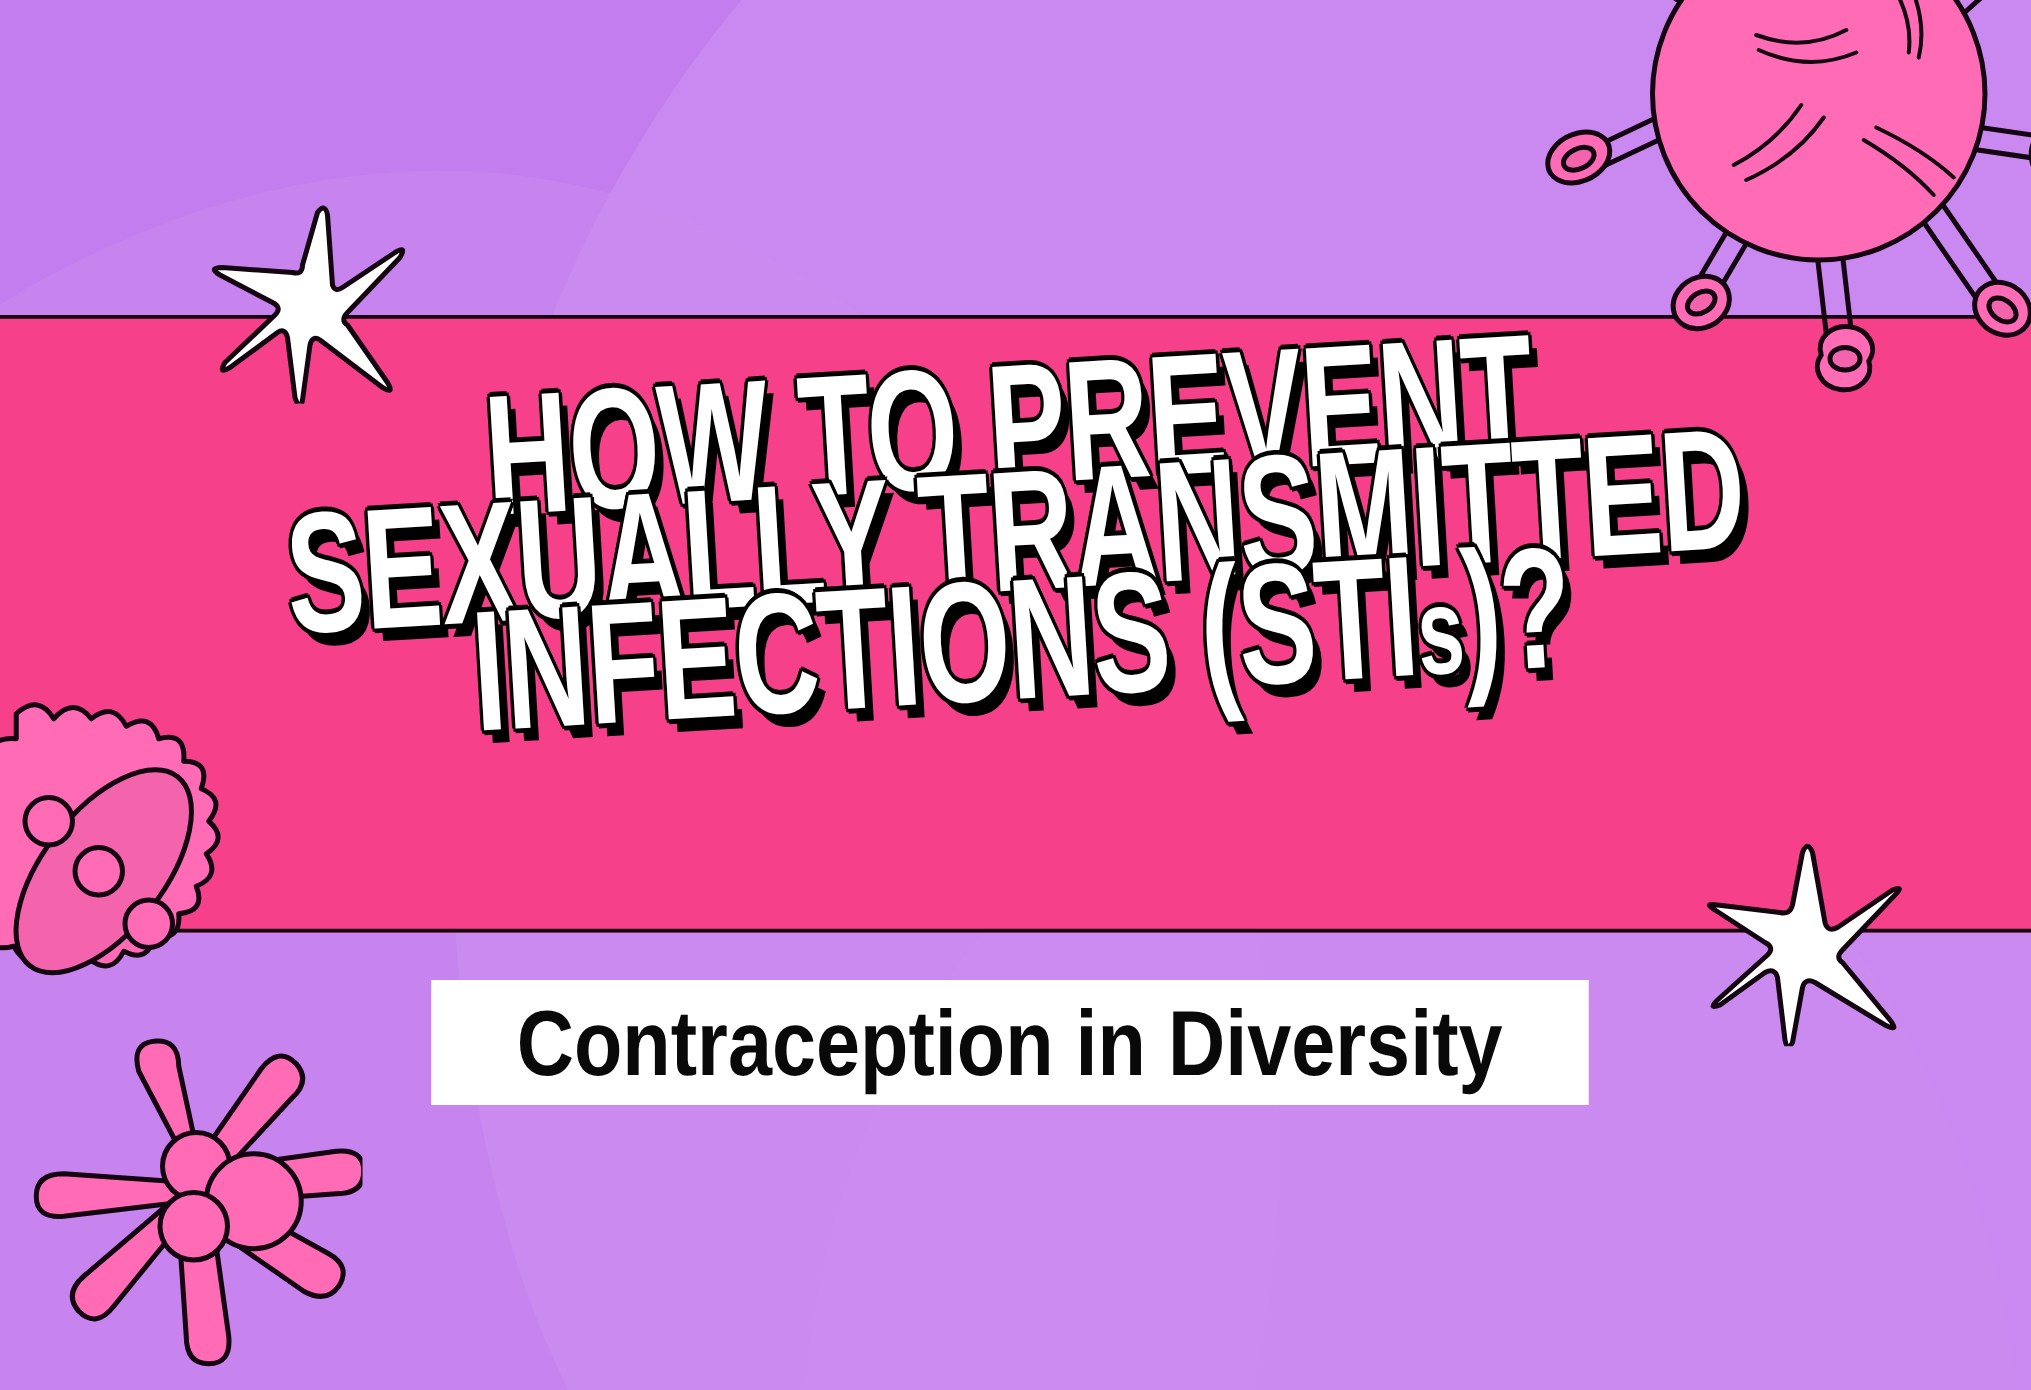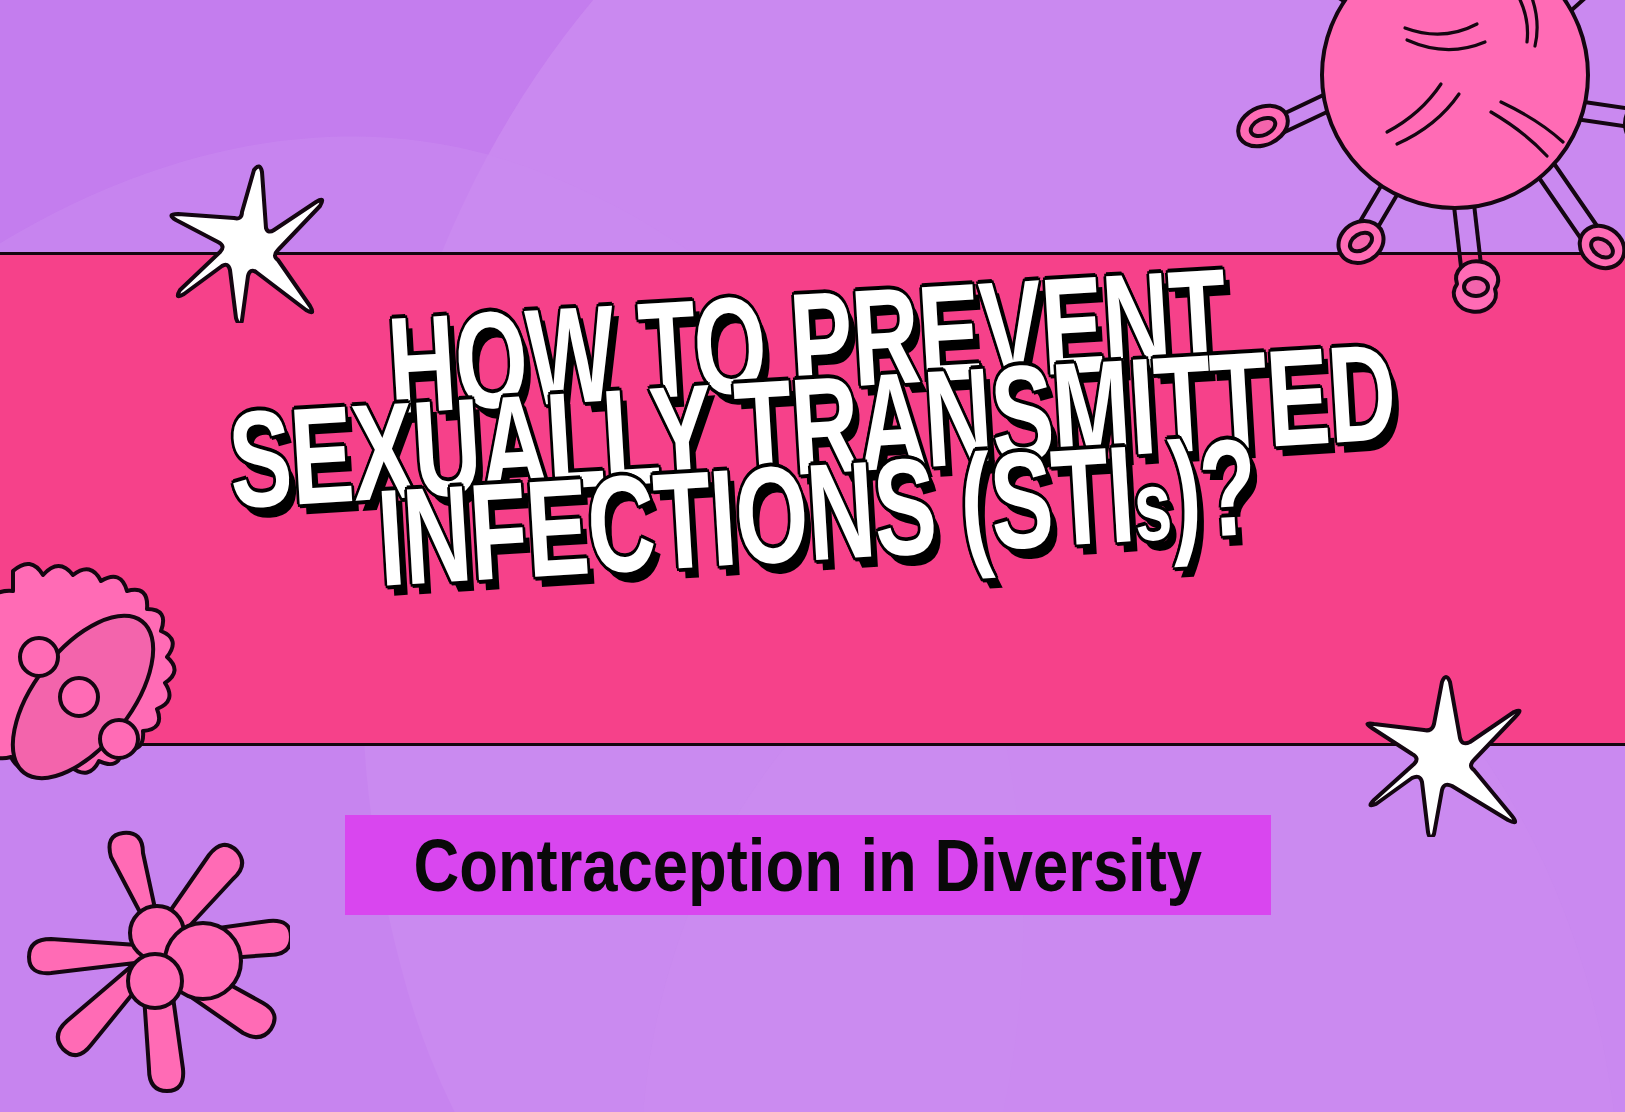--- a/index.html
+++ b/index.html
@@ -99,24 +99,24 @@
   }
   .hl-1 { font-size: 104px; line-height: 82px; }
   .hl-2 { font-size: 104px; line-height: 88px; }
   .hl-3 { font-size: 104px; line-height: 88px; }
   .hl-small { font-size: .72em; }
 
   
   .subtitle-box {
     position: absolute;
     left: 345px;
-    top: 815px;
+    top: 784px;
     width: 926px;
     height: 100px;
-    background: #d946ef;
+    background: #ffffff;
     display: flex;
     align-items: center;
     justify-content: center;
   }
   .subtitle-text {
     font-family: "Liberation Sans", sans-serif;
     font-weight: 700;
     font-stretch: condensed;
     font-size: 66px;
     color: #090909;

